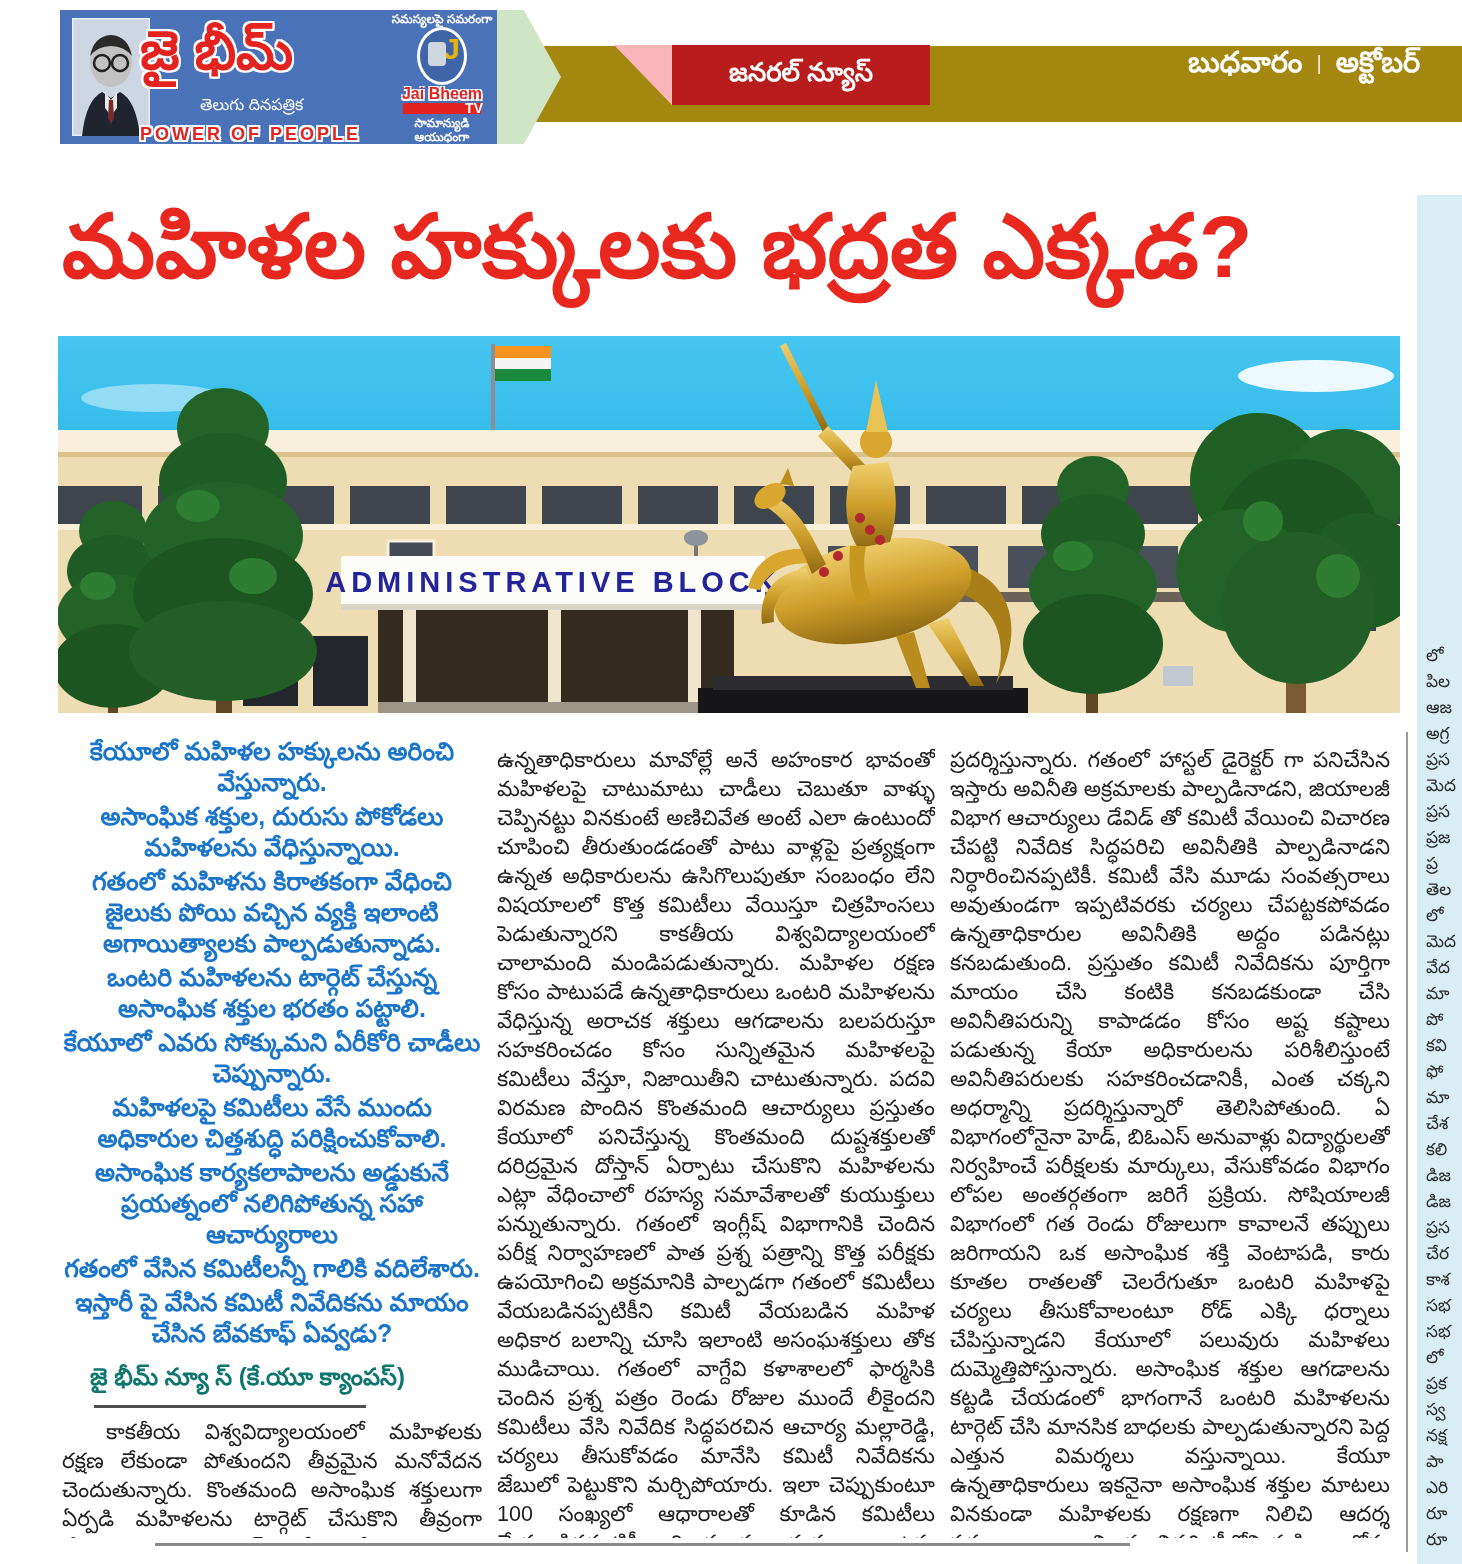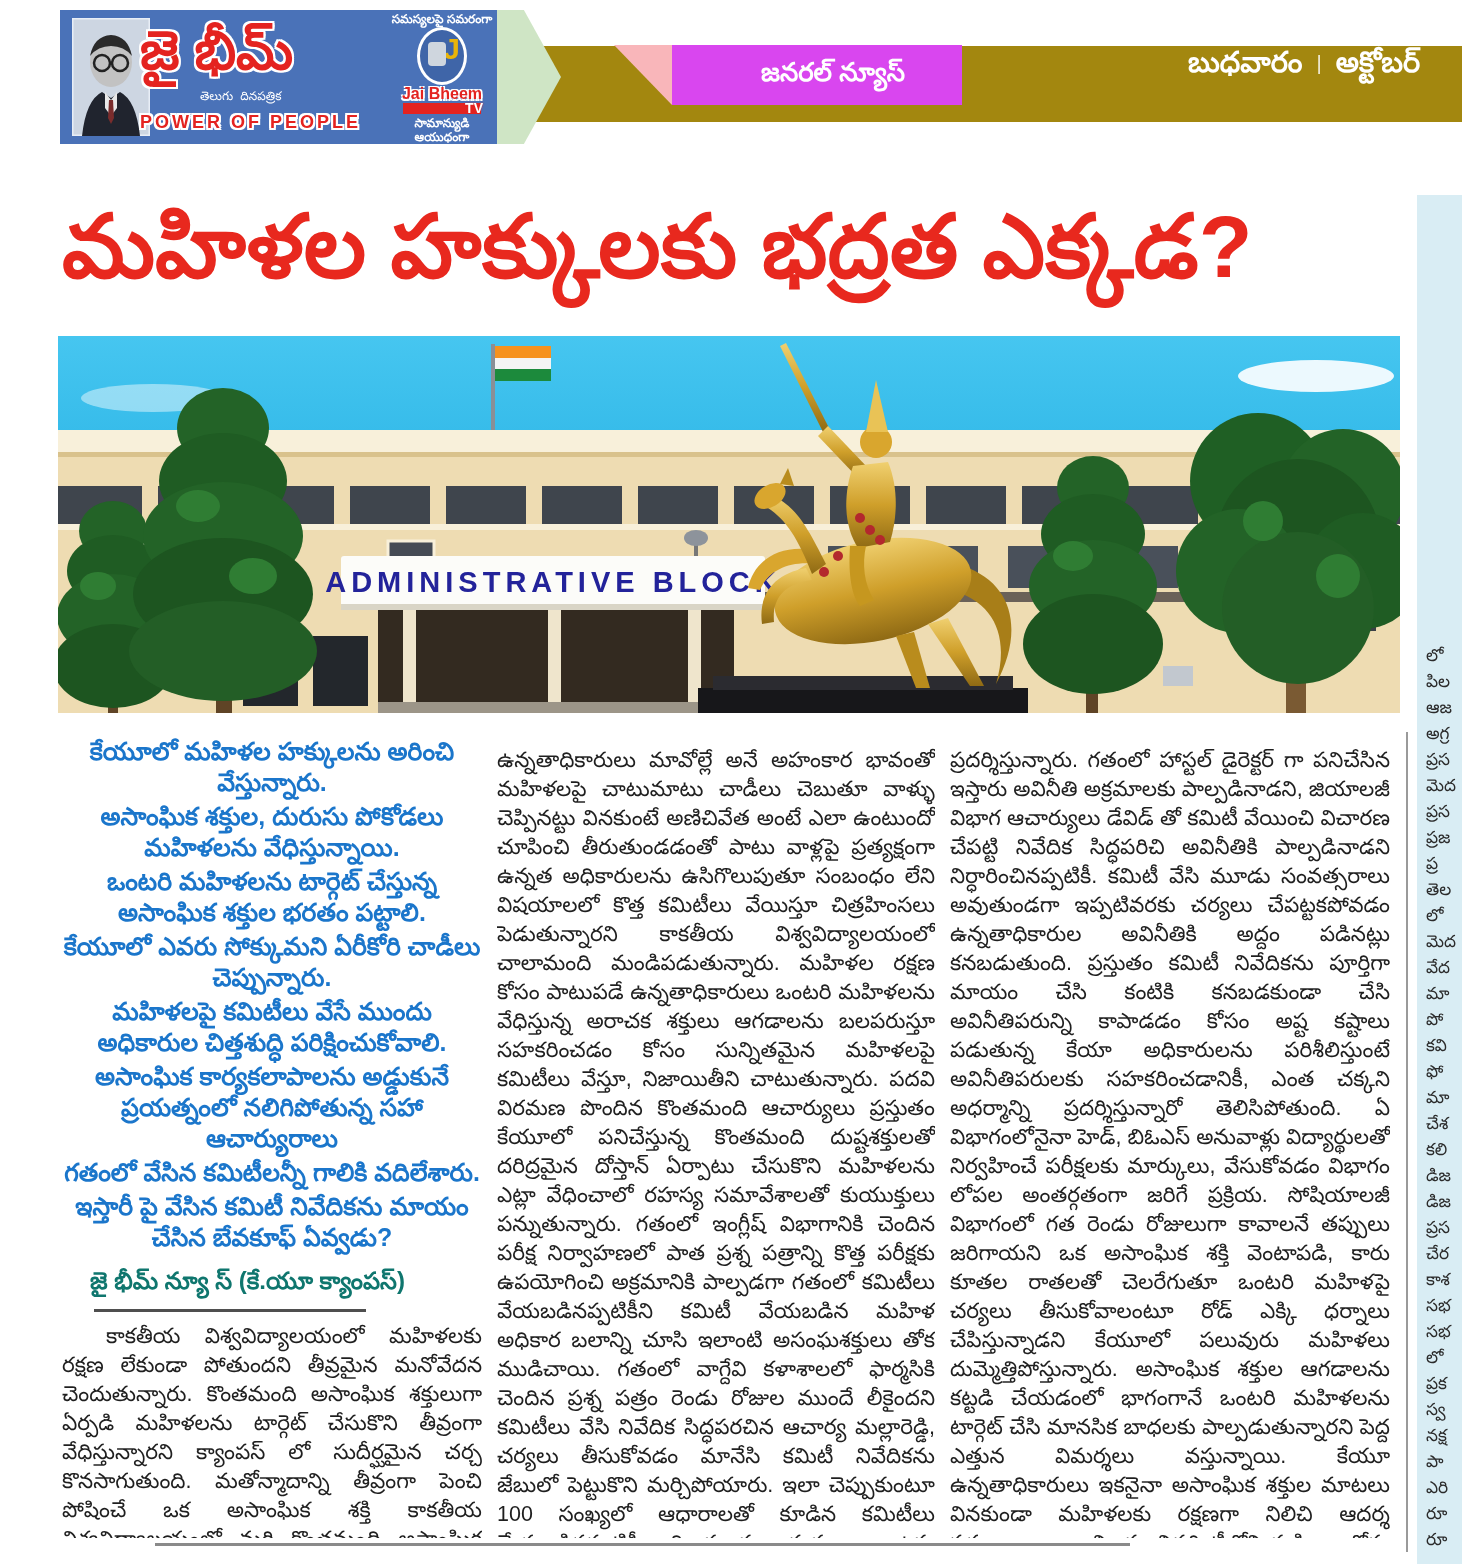--- a/index.html
+++ b/index.html
@@ -6,41 +6,41 @@
   .page{position:relative;width:1462px;height:1564px;background:#fff;overflow:hidden;
         font-family:"Liberation Sans", sans-serif;}
 
   
   .mast-blue{position:absolute;left:60px;top:10px;width:438px;height:134px;
              background:#4a72b8;display:flex;align-items:stretch;}
   .mast-photo{position:absolute;left:12px;top:8px;width:78px;height:118px;}
   .mast-center{position:absolute;left:80px;top:2px;width:230px;height:130px;text-align:left;}
   .mast-title{font-size:54px;font-weight:800;color:#e42320;line-height:76px;
               text-shadow:-2px -2px 0 #fff,2px -2px 0 #fff,-2px 2px 0 #fff,2px 2px 0 #fff,0 -2px 0 #fff,0 2px 0 #fff,-2px 0 0 #fff,2px 0 0 #fff;}
-  .mast-sub{font-size:12px;color:#fff;margin-top:2px;margin-left:60px;font-family:Liberation Mono, monospace;}
+  .mast-sub{font-size:16px;color:#fff;margin-top:8px;margin-left:60px;}
   .mast-tag{font-size:18px;font-weight:800;letter-spacing:3px;color:#e42320;margin-top:6px;
             text-shadow:-2px -2px 0 #fff,2px -2px 0 #fff,-2px 2px 0 #fff,2px 2px 0 #fff,0 -2px 0 #fff,0 2px 0 #fff,-2px 0 0 #fff,2px 0 0 #fff;}
   .mast-right{position:absolute;right:4px;top:2px;width:104px;height:130px;text-align:center;color:#fff;}
   .mast-right .tiny{font-size:12px;line-height:14px;font-weight:bold;}
   .tv-oval{width:44px;height:52px;margin:1px auto 0;border:3px solid #fff;border-radius:50%;
            background:#3f65a8;position:relative;overflow:hidden;}
   .tv-oval .j{position:absolute;right:4px;top:2px;font-size:30px;font-weight:800;color:#e8b40a;}
   .tv-oval .face{position:absolute;left:8px;top:12px;width:18px;height:24px;background:#cfd6de;border-radius:4px;}
   .logo-name{font-size:16px;font-weight:800;color:#e42320;line-height:17px;
              text-shadow:-1.5px -1.5px 0 #fff,1.5px -1.5px 0 #fff,-1.5px 1.5px 0 #fff,1.5px 1.5px 0 #fff;}
   .logo-bar{width:78px;height:11px;background:#e42320;margin:1px auto 2px;position:relative;}
   .logo-bar .tv{position:absolute;right:-2px;top:-3px;font-size:14px;font-weight:800;color:#fff;
                 text-shadow:0 0 2px #e42320;}
   .green-arrow{position:absolute;left:497px;top:10px;width:64px;height:134px;background:#cfe5c5;
                clip-path:polygon(0 0,42% 0,100% 50%,42% 100%,0 100%);z-index:3;}
   .gold-band{position:absolute;left:520px;top:46px;width:942px;height:76px;background:#a3870f;z-index:2;}
   .pink-tri{position:absolute;left:94px;top:-1px;width:58px;height:60px;background:#f9b6ba;
             clip-path:polygon(0 0,100% 0,100% 100%);}
-  .section-chip{position:absolute;left:152px;top:-1px;width:258px;height:60px;background:#d946ef;
-                color:#fff;font-size:26px;font-weight:700;display:flex;align-items:center;justify-content:center;padding-left:32px;}
+  .section-chip{position:absolute;left:152px;top:-1px;width:258px;height:60px;background:#b91c1c;
+                color:#fff;font-size:26px;font-weight:700;display:flex;align-items:center;justify-content:center;}
   .date-box{position:absolute;left:668px;top:0;height:76px;display:flex;align-items:flex-start;
             color:#fff;font-size:29px;font-weight:700;white-space:nowrap;}
   .date-box .sep{font-size:20px;font-weight:400;opacity:.85;margin:6px 14px 0 14px;}
 
   
   .headline{position:absolute;left:62px;top:172px;width:1345px;height:150px;margin:0;
             font-size:88px;line-height:150px;font-weight:800;color:#e8281e;letter-spacing:0;
             white-space:nowrap;overflow:hidden;}
 
   
@@ -267,20 +267,21 @@
         <circle cx="766" cy="236" r="5" fill="#b3282d"></circle>
       </g>
     </svg>
   </figure>
 
   <section>
     <div class="col col1">
       <div>
           <p class="intro-line">కేయూలో మహిళల హక్కులను అరించి వేస్తున్నారు.</p>
           <p class="intro-line">అసాంఘిక శక్తుల, దురుసు పోకోడలు మహిళలను వేధిస్తున్నాయి.</p>
+          <p class="intro-line">గతంలో మహిళను కిరాతకంగా వేధించి జైలుకు పోయి వచ్చిన వ్యక్తి ఇలాంటి అగాయిత్యాలకు పాల్పడుతున్నాడు.</p>
           <p class="intro-line">ఒంటరి మహిళలను టార్గెట్ చేస్తున్న అసాంఘిక శక్తుల భరతం పట్టాలి.</p>
           <p class="intro-line">కేయూలో ఎవరు సోక్కుమని ఏరీకోరి చాడీలు చెప్పున్నారు.</p>
           <p class="intro-line">మహిళలపై కమిటీలు వేసే ముందు అధికారుల చిత్తశుద్ధి పరిక్షించుకోవాలి.</p>
           <p class="intro-line">అసాంఘిక కార్యకలాపాలను అడ్డుకునే ప్రయత్నంలో నలిగిపోతున్న సహా ఆచార్యురాలు</p>
           <p class="intro-line">గతంలో వేసిన కమిటీలన్నీ గాలికి వదిలేశారు.</p>
           <p class="intro-line">ఇస్తారీ పై వేసిన కమిటీ నివేదికను మాయం చేసిన బేవకూఫ్ ఏవ్వడు?</p>
         </div>
       <p class="byline">జై భీమ్ న్యూ స్ (కే.యూ క్యాంపస్)</p>
       <div class="byline-rule"></div>
       <p class="body-text indent">కాకతీయ విశ్వవిద్యాలయంలో మహిళలకు రక్షణ లేకుండా పోతుందని తీవ్రమైన మనోవేదన చెందుతున్నారు. కొంతమంది అసాంఘిక శక్తులుగా ఏర్పడి మహిళలను టార్గెట్ చేసుకొని తీవ్రంగా వేధిస్తున్నారని క్యాంపస్ లో సుదీర్ఘమైన చర్చ కొనసాగుతుంది. మతోన్మాదాన్ని తీవ్రంగా పెంచి పోషించే ఒక అసాంఘిక శక్తి కాకతీయ విశ్వవిద్యాలయంలో మరి కొంతమంది అసాంఘిక శక్తులను తయారు చేస్తూ,</p>

